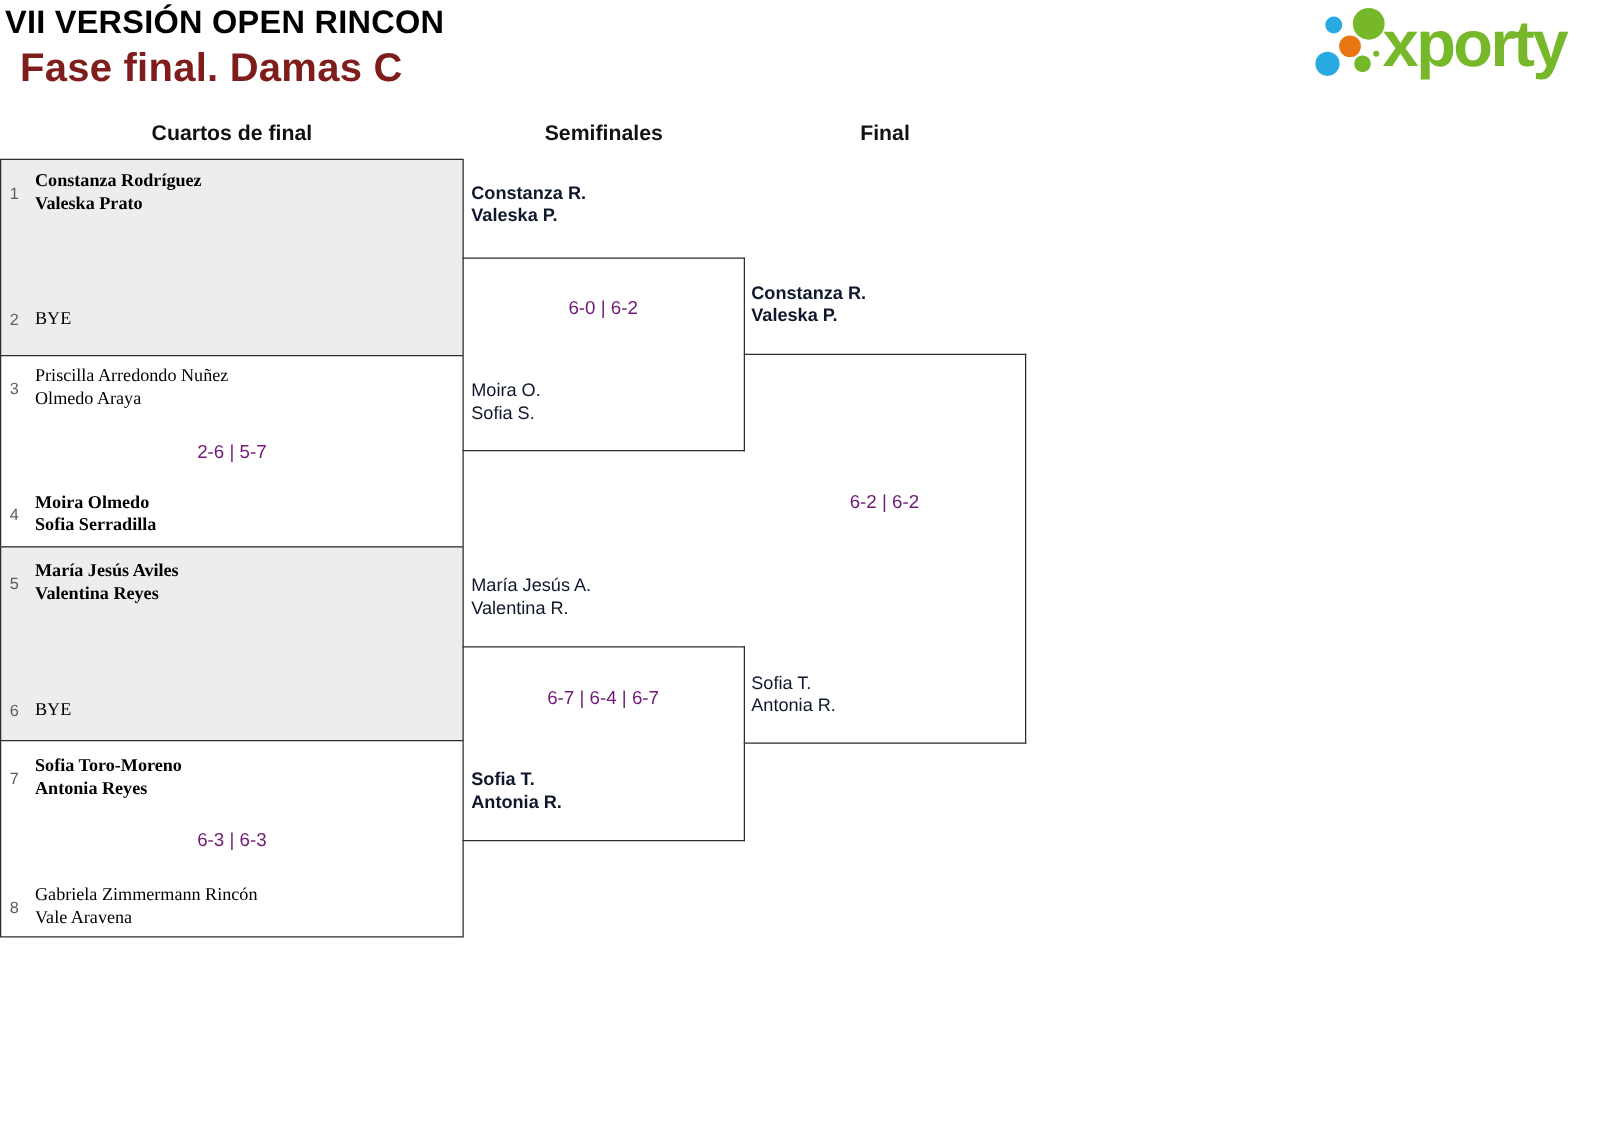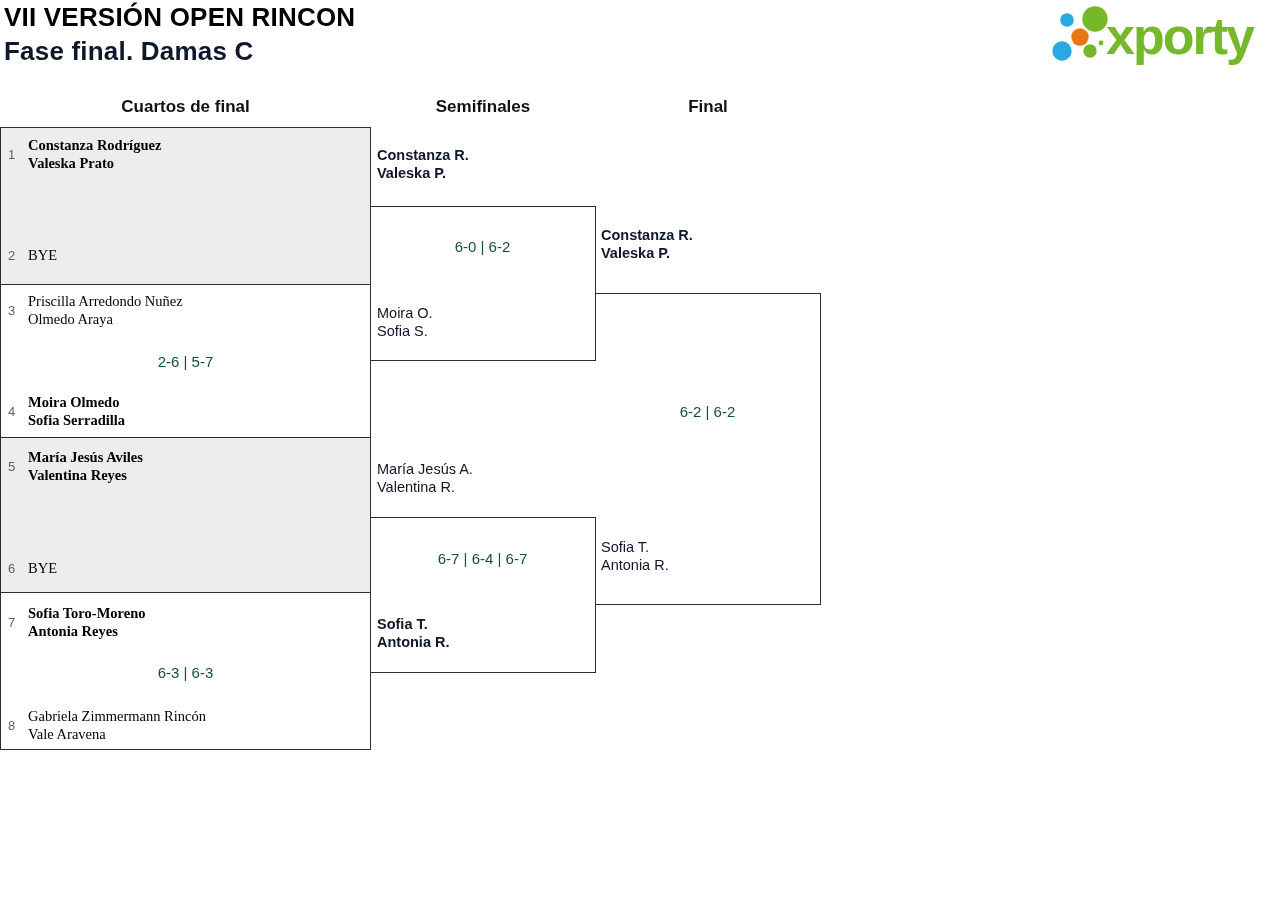--- a/index.html
+++ b/index.html
@@ -2,40 +2,40 @@
 <html><head>
 <meta charset="utf-8">
 <style>
   html,body{margin:0;padding:0;background:#fff;}
   #app{
     position:relative;width:1280px;height:916px;background:#ffffff;overflow:hidden;
     font-family:"Liberation Sans", sans-serif;color:#1b1b1b;
   }
   
   .title-line1{position:absolute;left:4px;top:2px;font-size:26px;font-weight:700;color:#000000;letter-spacing:0.2px;white-space:nowrap;}
-  .title-line2{position:absolute;left:4px;top:36px;font-size:26px;font-weight:700;color:#0f172a;letter-spacing:0.2px;white-space:nowrap;}
+  .title-line2{position:absolute;left:16px;top:36px;font-size:32px;font-weight:700;color:#7f1d1d;letter-spacing:0.2px;white-space:nowrap;}
   .logo-dots{position:absolute;left:1046px;top:3px;}
   .logo-text{position:absolute;left:1106px;top:6px;font-size:52px;font-weight:700;color:#76b82a;letter-spacing:-2px;white-space:nowrap;text-align:right;}
   
   .col-header{position:absolute;top:97px;text-align:center;font-weight:700;font-size:17px;color:#111;}
   .col-header.c1{left:0;width:371px;}
   .col-header.c2{left:370px;width:226px;}
   .col-header.c3{left:595px;width:226px;}
   
   .qf-box{position:absolute;left:0;width:371px;border:1px solid #2d2d2d;box-sizing:border-box;background:#ffffff;}
   .qf-box.fill{background:#ededed;}
   .open-box{position:absolute;border:1px solid #2d2d2d;border-left:none;box-sizing:border-box;background:transparent;}
   
   .entry{position:absolute;left:4px;display:flex;align-items:center;gap:10px;}
   .seed{width:13px;text-align:center;color:#5f5f5f;font-size:13px;flex:none;}
   .names{font-size:14.5px;line-height:18px;color:#000000;font-family:Liberation Serif, serif;}
   .entry.winner .names{font-weight:700;}
   .team{position:absolute;font-size:14.5px;line-height:18px;color:#0f172a;}
   .team.winner{font-weight:700;}
-  .score{position:absolute;left:0;width:100%;text-align:center;font-size:15px;color:#14532d;}
+  .score{position:absolute;left:0;width:100%;text-align:center;font-size:15px;color:#701a75;}
 </style>
 </head>
 <body>
 
 <div id="app">
 
   <div class="title-line1">VII VERSIÓN OPEN RINCON</div>
   <div class="title-line2">Fase final. Damas C</div>
 
   <svg class="logo-dots" width="76" height="64" viewBox="0 0 76 64">
@@ -137,21 +137,21 @@
   </div>
   <div class="team" style="left:377px;top:460px;">
     <div>María Jesús A.</div>
     <div>Valentina R.</div>
   </div>
   <div class="team winner" style="left:377px;top:615px;">
     <div>Sofia T.</div>
     <div>Antonia R.</div>
   </div>
 
-  <div class="open-box" style="left:595px;top:283px;width:226px;height:312px;margin-top:10px;">
+  <div class="open-box" style="left:595px;top:283px;width:226px;height:312px;">
     <div class="score" style="top:109px;">6-2 | 6-2</div>
   </div>
   <div class="team winner" style="left:601px;top:226px;">
     <div>Constanza R.</div>
     <div>Valeska P.</div>
   </div>
   <div class="team" style="left:601px;top:538px;">
     <div>Sofia T.</div>
     <div>Antonia R.</div>
   </div>

